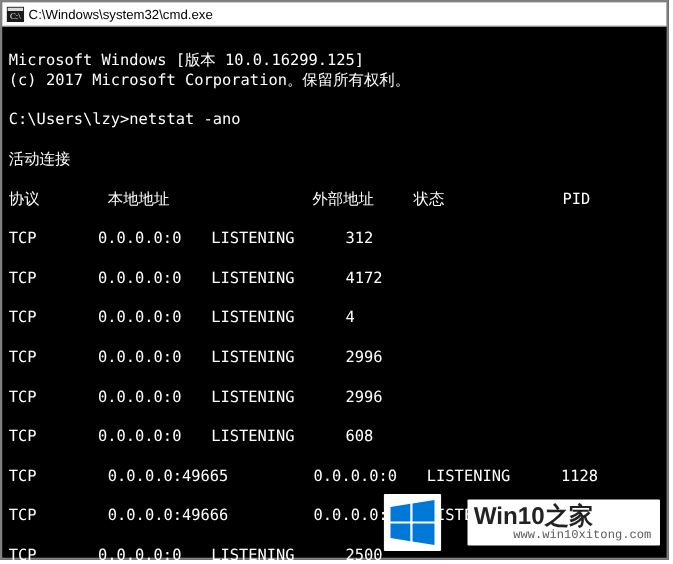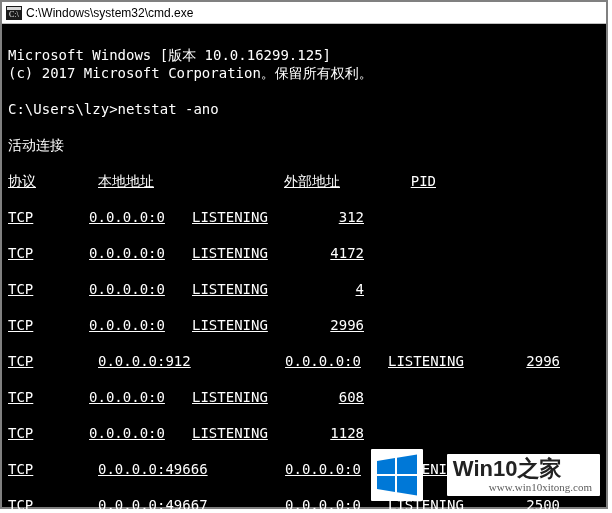--- a/index.html
+++ b/index.html
@@ -43,32 +43,31 @@
     position: relative;
     padding: 4px 6px;
     color: #fff;
     font-size: 14px;
     line-height: 18px;
     white-space: pre;
     letter-spacing: 0px;
   }
   .row {
     display: flex;
-    text-decoration: underline;
   }
   .col-proto   { width: 54px; }
   .col-local   { width: 160px; margin-left: 36px; }
   .col-foreign { width: 130px; text-align: center; }
   .col-state   { width: 122px; }
-  .col-pid     { width: 50px; text-align: right; }
+  .col-pid     { width: 50px; text-align: left; }
   .hdr .col-proto   { width: 54px; }
   .hdr .col-local   { width: 150px; }
   .hdr .col-foreign { width: 128px; }
   .hdr .col-state   { width: 118px; }
-  .hdr .col-pid     { width: 60px; text-align: right; }
+  .hdr .col-pid     { width: 60px; text-align: center; }
   .watermark {
     position: absolute;
     right: 6px;
     bottom: 6px;
     display: flex;
     align-items: center;
     gap: 20px;
   }
   .watermark .winlogo {
     width: 52px;
@@ -87,21 +86,21 @@
   }
   .watermark .brand {
     font-family: "Microsoft YaHei", "Segoe UI", sans-serif;
     font-weight: 700;
     font-size: 22px;
     color: #222;
     line-height: 22px;
     white-space: nowrap;
   }
   .watermark .url {
-    font-family: Liberation Serif, serif;
+    font-family: Liberation Mono, monospace;
     font-size: 11px;
     color: #5c5c5c;
     line-height: 14px;
     white-space: nowrap;
     margin-left: 36px;
   }
 </style>
 </head>
 <body>
 
@@ -119,30 +118,30 @@
   </div>
 
   <div class="console">
 <span>Microsoft Windows [版本 10.0.16299.125]</span>
 <span>(c) 2017 Microsoft Corporation。保留所有权利。</span>
 
 <span>C:\Users\lzy&gt;</span><span>netstat -ano</span>
 
 <span>活动连接</span>
 
-<div class="row hdr">  <span class="col-proto">协议</span><span class="col-local">本地地址</span><span class="col-foreign">外部地址</span><span class="col-pid">PID</span></div>
+<div class="row hdr">  <span class="col-proto">协议</span><span class="col-local">本地地址</span><span class="col-foreign">外部地址</span><span class="col-state">状态</span><span class="col-pid">PID</span></div>
 <div class="row">  <span class="col-proto">TCP</span><span class="col-foreign">0.0.0.0:0</span><span class="col-state">LISTENING</span><span class="col-pid">312</span></div>
 <div class="row">  <span class="col-proto">TCP</span><span class="col-foreign">0.0.0.0:0</span><span class="col-state">LISTENING</span><span class="col-pid">4172</span></div>
 <div class="row">  <span class="col-proto">TCP</span><span class="col-foreign">0.0.0.0:0</span><span class="col-state">LISTENING</span><span class="col-pid">4</span></div>
 <div class="row">  <span class="col-proto">TCP</span><span class="col-foreign">0.0.0.0:0</span><span class="col-state">LISTENING</span><span class="col-pid">2996</span></div>
-<div class="row">  <span class="col-proto">TCP</span><span class="col-local">0.0.0.0:912</span><span class="col-foreign">0.0.0.0:0</span><span class="col-state">LISTENING</span><span class="col-pid">2996</span></div>
+<div class="row">  <span class="col-proto">TCP</span><span class="col-foreign">0.0.0.0:0</span><span class="col-state">LISTENING</span><span class="col-pid">2996</span></div>
 <div class="row">  <span class="col-proto">TCP</span><span class="col-foreign">0.0.0.0:0</span><span class="col-state">LISTENING</span><span class="col-pid">608</span></div>
-<div class="row">  <span class="col-proto">TCP</span><span class="col-foreign">0.0.0.0:0</span><span class="col-state">LISTENING</span><span class="col-pid">1128</span></div>
+<div class="row">  <span class="col-proto">TCP</span><span class="col-local">0.0.0.0:49665</span><span class="col-foreign">0.0.0.0:0</span><span class="col-state">LISTENING</span><span class="col-pid">1128</span></div>
 <div class="row">  <span class="col-proto">TCP</span><span class="col-local">0.0.0.0:49666</span><span class="col-foreign">0.0.0.0:0</span><span class="col-state">LISTENING</span><span class="col-pid">1320</span></div>
-<div class="row">  <span class="col-proto">TCP</span><span class="col-local">0.0.0.0:49667</span><span class="col-foreign">0.0.0.0:0</span><span class="col-state">LISTENING</span><span class="col-pid">2500</span></div>
+<div class="row">  <span class="col-proto">TCP</span><span class="col-foreign">0.0.0.0:0</span><span class="col-state">LISTENING</span><span class="col-pid">2500</span></div>
 
 
 
 
 
 
 
 
 
 

